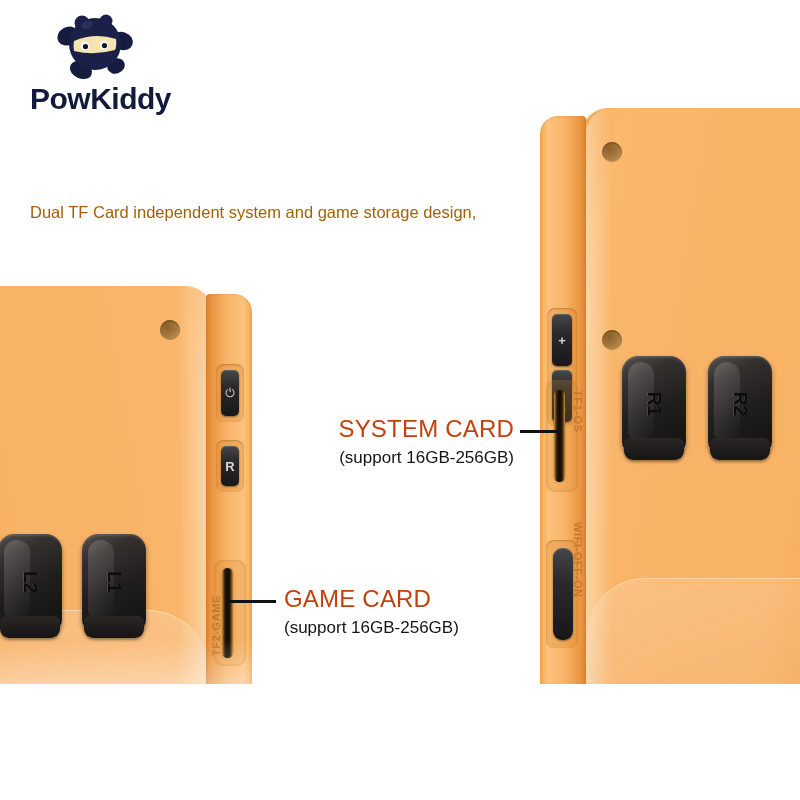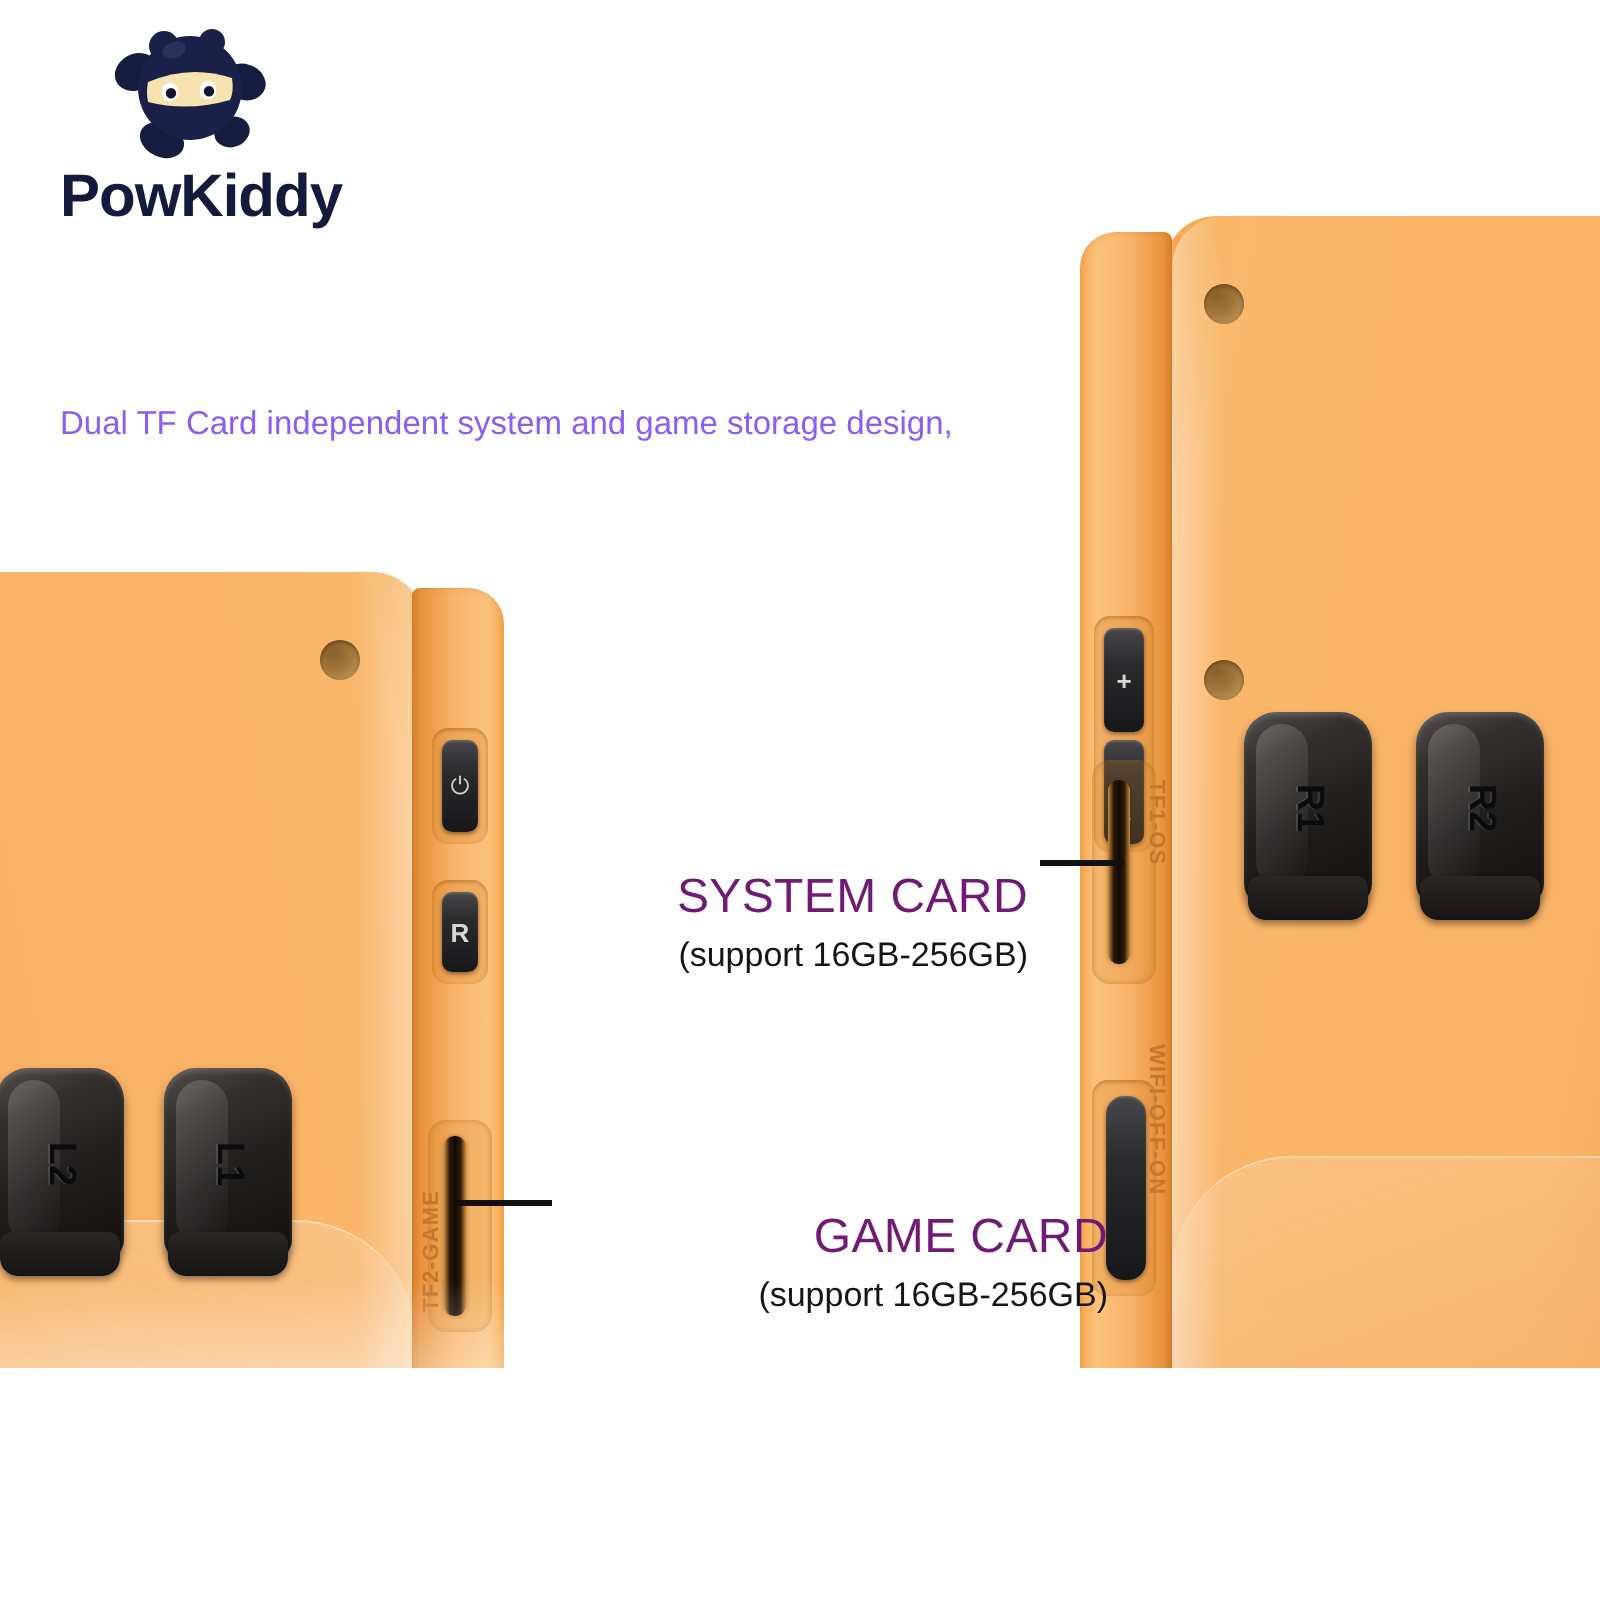--- a/index.html
+++ b/index.html
@@ -70,21 +70,21 @@
     white-space: nowrap;
   }
 
   .subtitle {
     position: absolute;
     left: 30px;
     top: 200px;
     width: 530px;
     font-size: 16.5px;
     line-height: 24px;
-    color: #8b5cf6;
+    color: #a16207;
   }
 
   
   .device {
     position: absolute;
   }
 
   
   #device-right {
     left: 540px;
@@ -284,38 +284,37 @@
     font-size: 19px;
     font-weight: bold;
     color: #0d0c0c;
     text-shadow: 0 1px 0 rgba(255,255,255,0.12);
   }
 
   
   .callout { position: absolute; }
   .callout-title {
     font-size: 24px;
-    color: #701a75;
+    color: #c2410c;
     white-space: nowrap;
     letter-spacing: 0.2px;
-    margin-top: 20px;
   }
   .callout-sub {
     font-size: 17px;
     color: #151515;
     white-space: nowrap;
     margin-top: 5px;
   }
   .leader {
     position: absolute;
     height: 2.5px;
     background: #111111;
   }
   .callout-right { text-align: right; }
-  .callout-left  { text-align: right; }
+  .callout-left  { text-align: left; }
 </style>
 </head>
 <body>
 
 <div id="page">
 
   <div class="brand">
     <div class="brand-mark">
       <svg viewBox="0 0 92 76" width="92" height="76">
         <ellipse cx="20" cy="28" rx="11" ry="9" fill="#151c40" transform="rotate(-28 20 28)"></ellipse>

